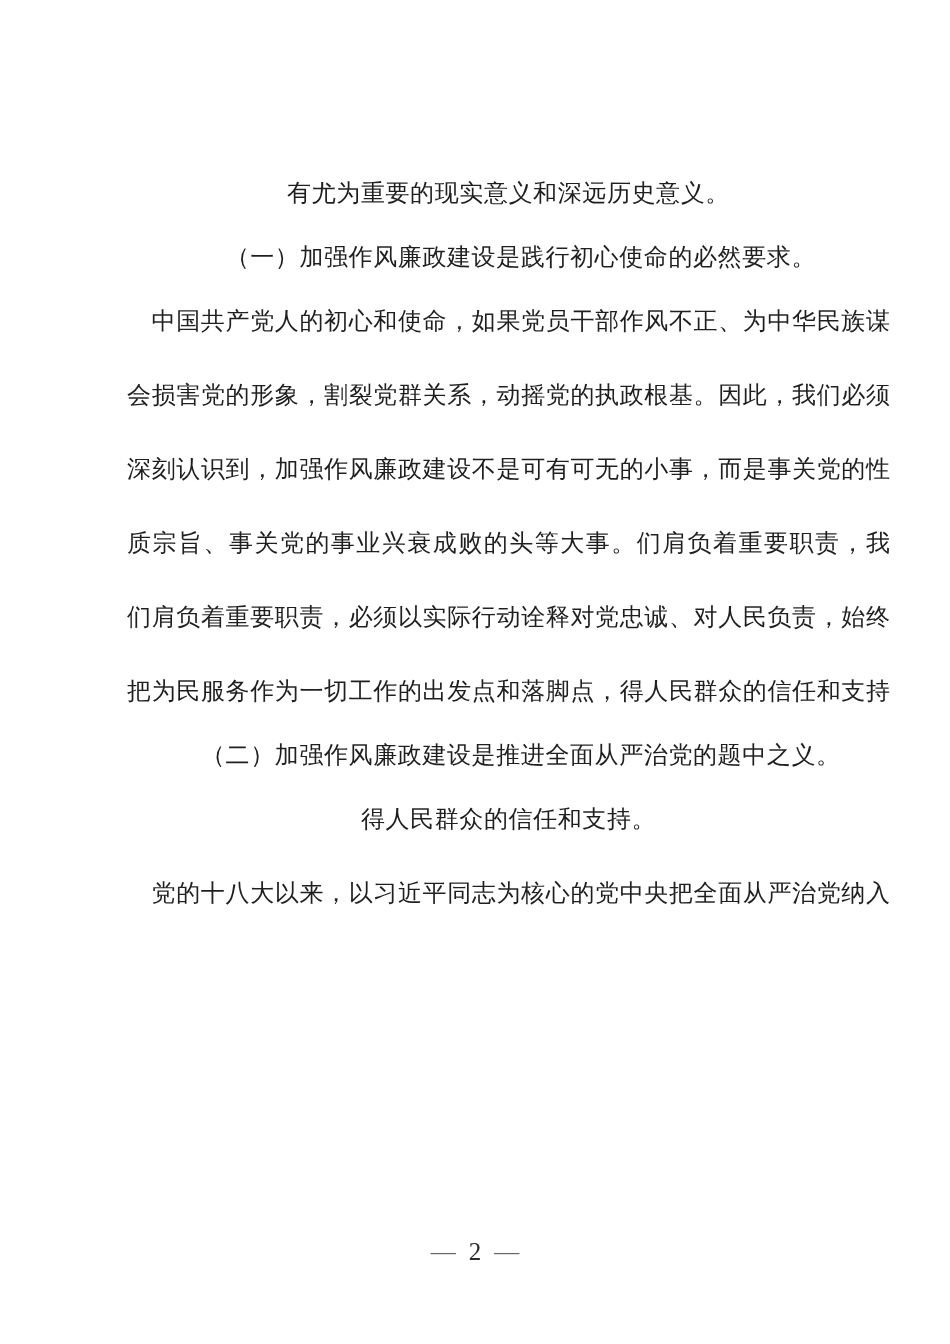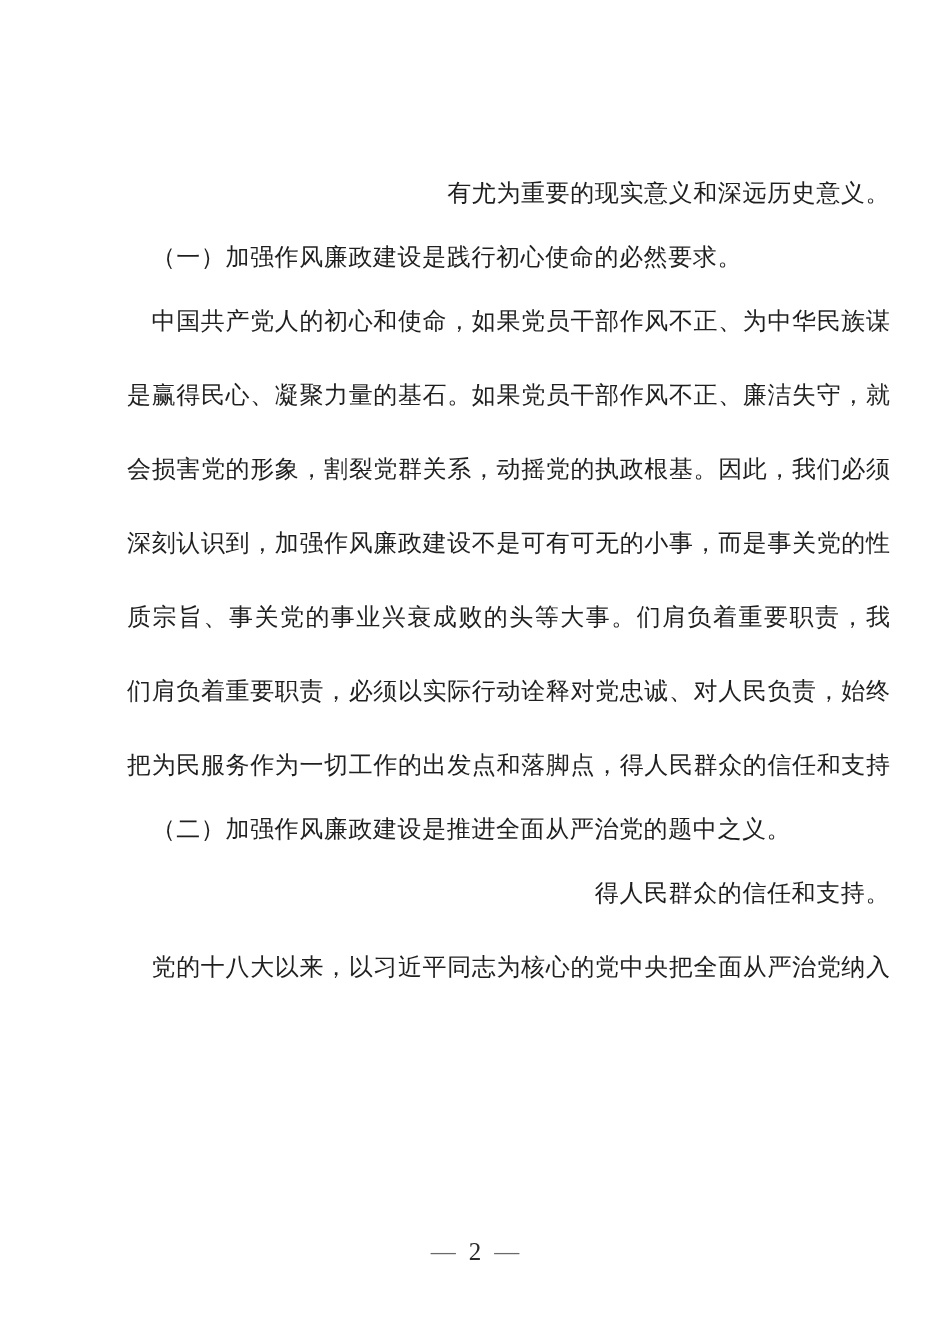--- a/index.html
+++ b/index.html
@@ -25,29 +25,29 @@
     white-space: nowrap;
   }
   .line.full {
     white-space: normal;
     text-align: justify;
     text-align-last: justify;
     text-justify: inter-character;
   }
   .line.indent { text-indent: 24.6px; }
   .line.last {
-    text-align: right;
+    text-align: center;
     letter-spacing: 0.6px;
   }
   .line.heading {
     height: 54px;
     line-height: 54px;
     text-indent: 24.6px;
     letter-spacing: 0.6px;
-    text-align: left;
+    text-align: center;
   }
   .footer {
     position: absolute;
     left: 0;
     top: 1237px;
     width: 950px;
     height: 30px;
     display: flex;
     justify-content: center;
     align-items: center;
@@ -59,21 +59,20 @@
   .footer .pagenum { color: #2a2a2a; }
 </style>
 </head>
 <body>
 
 <div class="page">
   <div class="doc-body" id="doc-body">
       <div class="line last">有尤为重要的现实意义和深远历史意义。</div>
       <div class="line heading indent">（一）加强作风廉政建设是践行初心使命的必然要求。</div>
       <div class="line full indent">中国共产党人的初心和使命，如果党员干部作风不正、为中华民族谋</div>
-      <div class="line full">是赢得民心、凝聚力量的基石。如果党员干部作风不正、廉洁失守，就</div>
       <div class="line full">会损害党的形象，割裂党群关系，动摇党的执政根基。因此，我们必须</div>
       <div class="line full">深刻认识到，加强作风廉政建设不是可有可无的小事，而是事关党的性</div>
       <div class="line full">质宗旨、事关党的事业兴衰成败的头等大事。们肩负着重要职责，我</div>
       <div class="line full">们肩负着重要职责，必须以实际行动诠释对党忠诚、对人民负责，始终</div>
       <div class="line full">把为民服务作为一切工作的出发点和落脚点，得人民群众的信任和支持</div>
       <div class="line heading indent">（二）加强作风廉政建设是推进全面从严治党的题中之义。</div>
       <div class="line last">得人民群众的信任和支持。</div>
       <div class="line full indent">党的十八大以来，以习近平同志为核心的党中央把全面从严治党纳入</div>
     </div>
   <div class="footer">

